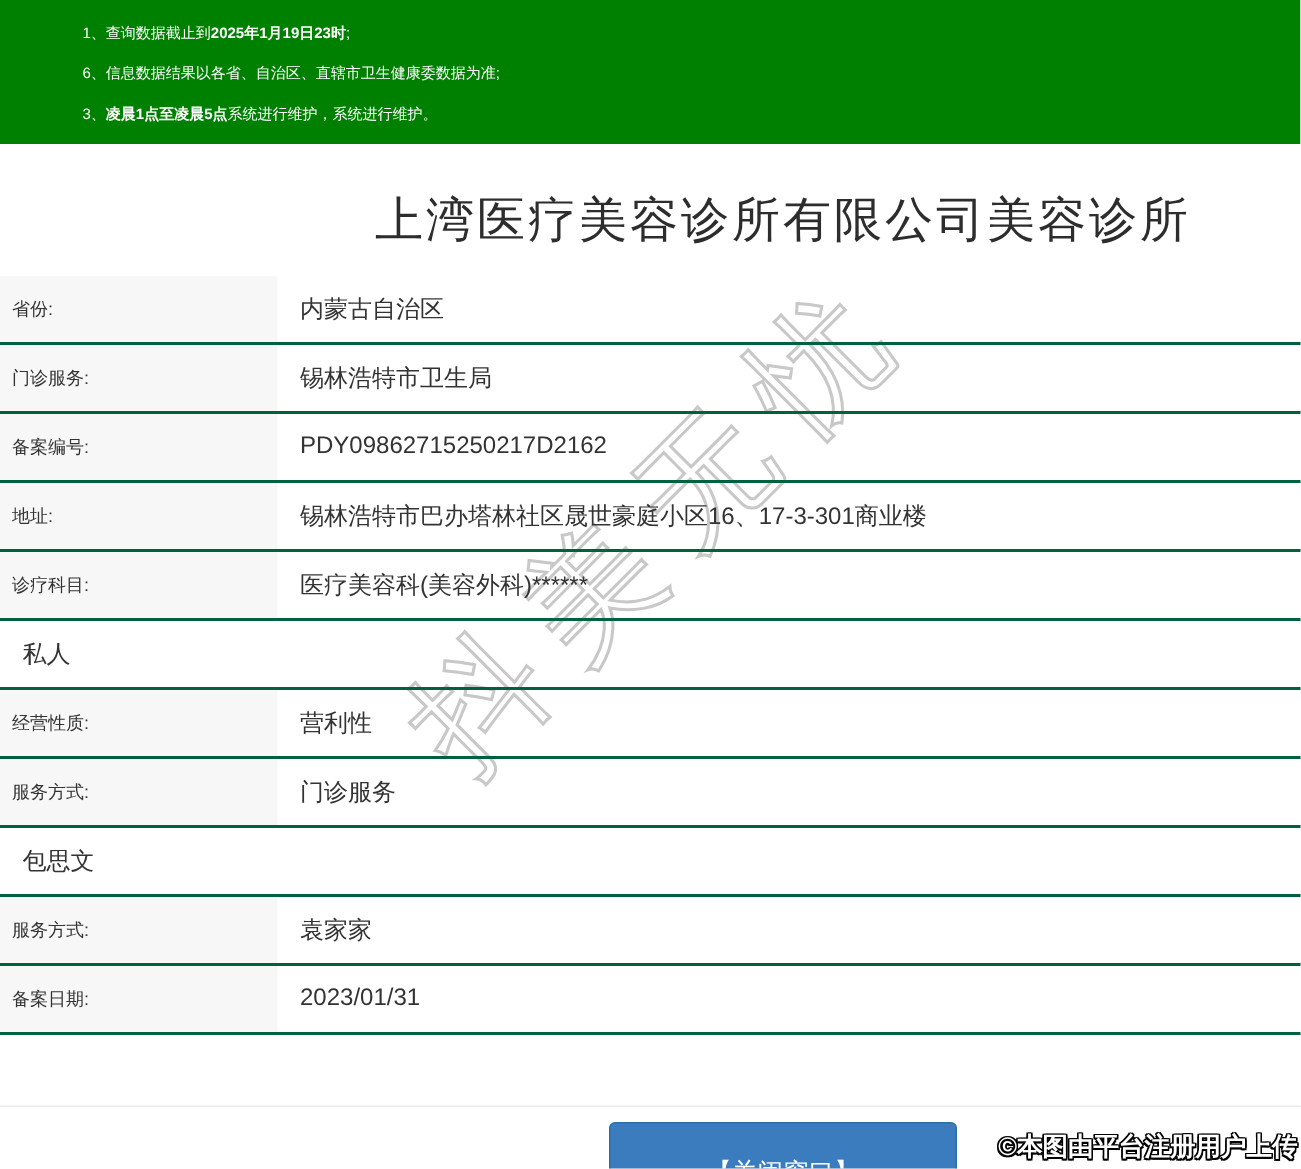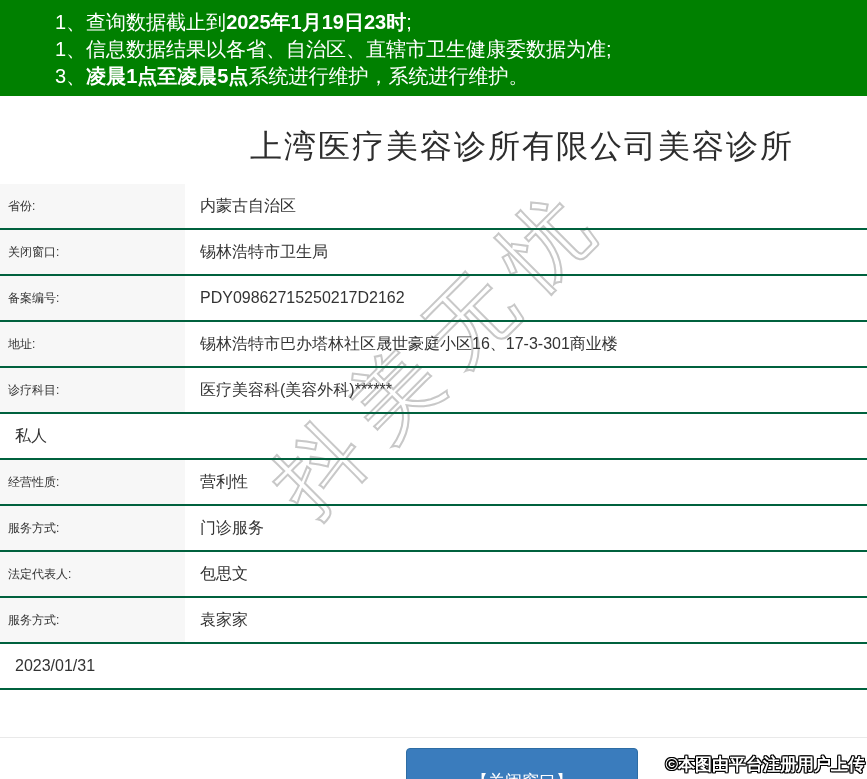--- a/index.html
+++ b/index.html
@@ -18,21 +18,21 @@
   body{
     width:867px;height:779px;overflow:hidden;position:relative;
     font-family:"Liberation Sans","DejaVu Sans",sans-serif;
     color:var(--text);
   }
   
   .notice-banner{
     width:100%;height:96px;background:var(--banner_green);
     padding:9px 10px 0 55px;color:#ffffff;
   }
-  .notice-line{font-size:20px;line-height:27px;white-space:nowrap;}
+  .notice-line{font-size:10px;line-height:27px;white-space:nowrap;}
   .notice-line b{font-weight:bold;}
   
   .content{width:1044px;position:relative;}
   .page-title{
     padding-top:28px;text-align:center;
     font-size:32px;line-height:44px;letter-spacing:2px;
     color:var(--title_text);font-weight:400;
   }
   
   .record-table{margin-top:16px;position:relative;z-index:2;}
@@ -73,34 +73,34 @@
     text-shadow:-1px -1px 0 #000,1px -1px 0 #000,-1px 1px 0 #000,1px 1px 0 #000,
                  0 -1px 0 #000,0 1px 0 #000,-1px 0 0 #000,1px 0 0 #000;
     pointer-events:none;
   }
 </style>
 </head>
 <body>
 
 <div class="notice-banner">
   <div class="notice-line"><span>1、查询数据截止到</span><b>2025年1月19日23时</b><span>;</span></div>
-  <div class="notice-line"><span>1、信息数据结果以各省、自治区、直辖市卫生健康委数据为准;</span><b></b><span></span></div>
+  <div class="notice-line"><span>6、信息数据结果以各省、自治区、直辖市卫生健康委数据为准;</span><b></b><span></span></div>
   <div class="notice-line"><span>3、</span><b>凌晨1点至凌晨5点</b><span>系统进行维护，系统进行维护。</span></div>
 </div>
 
 <div class="content">
   <div class="page-title">上湾医疗美容诊所有限公司美容诊所</div>
 
   <div class="record-table">
     <div class="record-row">
       <div class="field-label">省份:</div>
       <div class="field-value">内蒙古自治区</div>
     </div>
     <div class="record-row">
-      <div class="field-label">关闭窗口:</div>
+      <div class="field-label">门诊服务:</div>
       <div class="field-value">锡林浩特市卫生局</div>
     </div>
     <div class="record-row">
       <div class="field-label">备案编号:</div>
       <div class="field-value">PDY09862715250217D2162</div>
     </div>
     <div class="record-row">
       <div class="field-label">地址:</div>
       <div class="field-value">锡林浩特市巴办塔林社区晟世豪庭小区16、17-3-301商业楼</div>
     </div>
@@ -113,28 +113,28 @@
     </div>
     <div class="record-row">
       <div class="field-label">经营性质:</div>
       <div class="field-value">营利性</div>
     </div>
     <div class="record-row">
       <div class="field-label">服务方式:</div>
       <div class="field-value">门诊服务</div>
     </div>
     <div class="record-row">
-      <div class="field-label">法定代表人:</div>
       <div class="field-value">包思文</div>
     </div>
     <div class="record-row">
       <div class="field-label">服务方式:</div>
       <div class="field-value">袁家家</div>
     </div>
     <div class="record-row">
+      <div class="field-label">备案日期:</div>
       <div class="field-value">2023/01/31</div>
     </div>
   </div>
 
   <div class="footer-area">
     <button class="close-button">【关闭窗口】</button>
   </div>
 </div>
 
 <div class="watermark-diagonal">抖美无忧</div>

